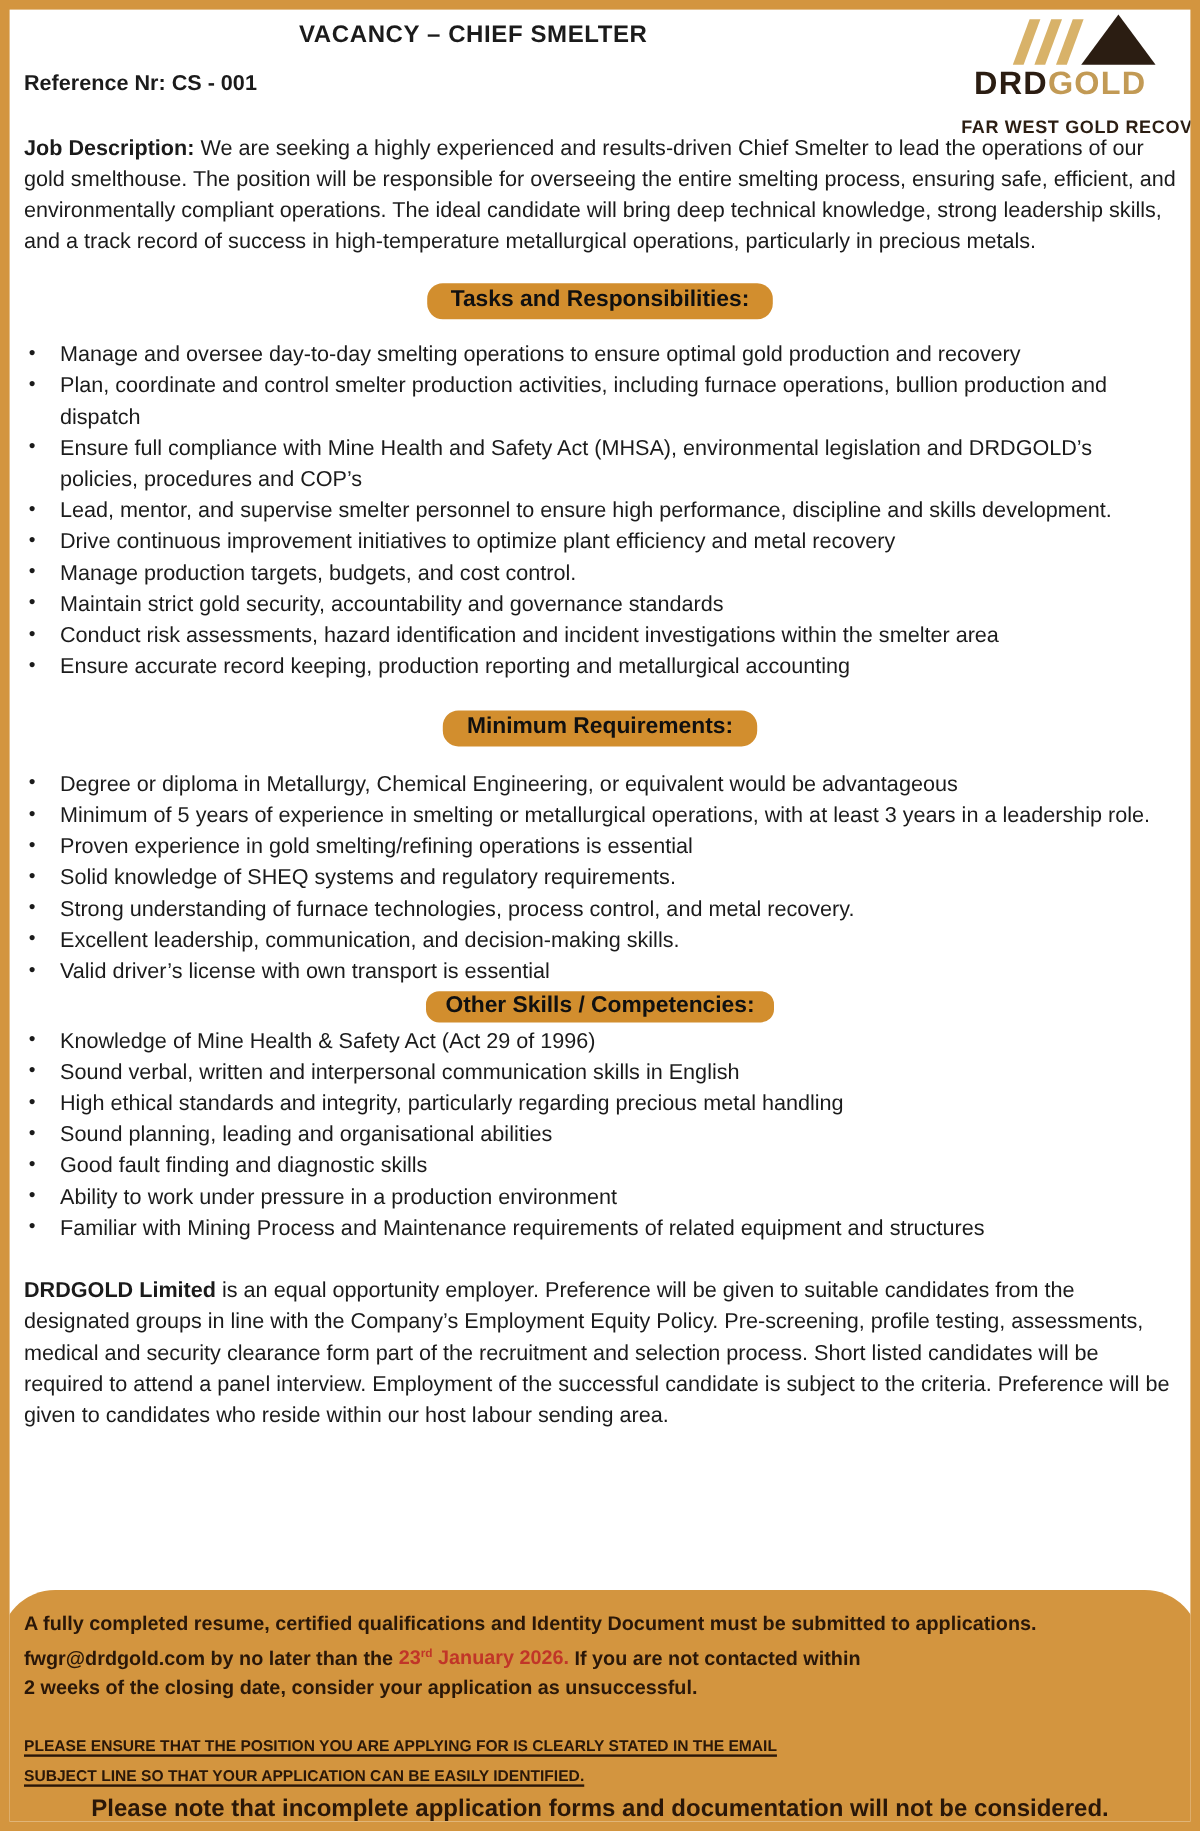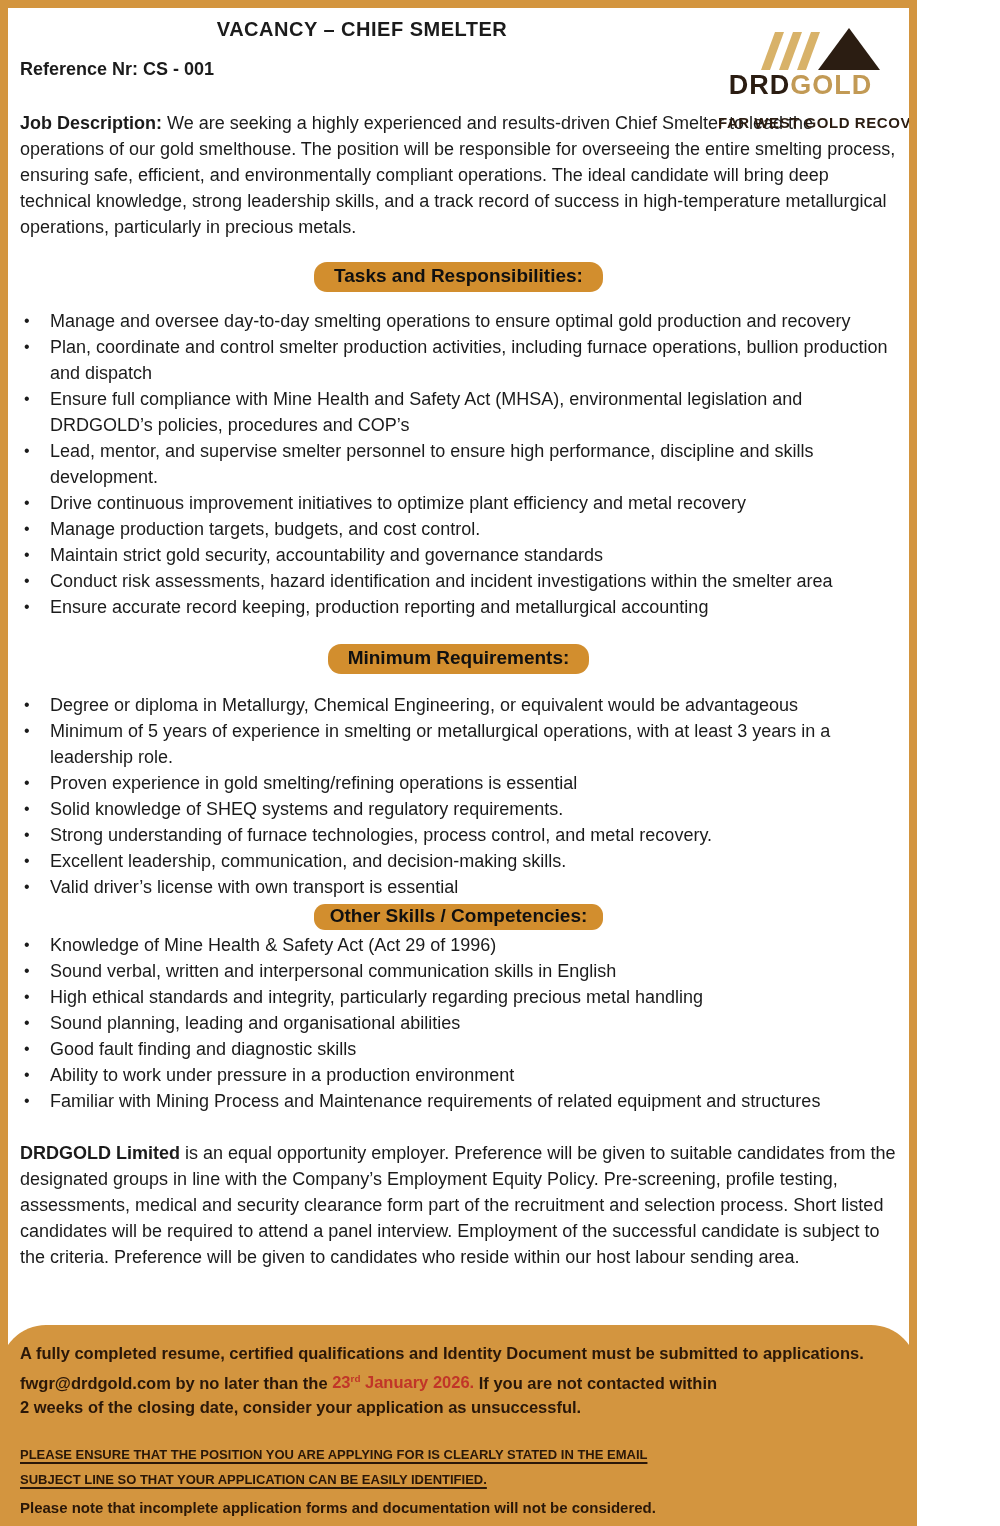--- a/index.html
+++ b/index.html
@@ -9,35 +9,35 @@
     --ink:#1b1b1b;
     --footer-ink:#2A1708;
     --logo-gold:#D8B269;
     --logo-dark:#2B1D12;
     --logo-gold-text:#C29A55;
   }
   *{box-sizing:border-box;margin:0;padding:0;}
   html,body{background:#fff;}
   body{font-family:"Liberation Sans",sans-serif;color:var(--ink);}
   .page{
-    width:917px;height:1526px;
+    width:1000px;height:1526px;
     border:8px solid var(--accent);
     background:#fff;
     display:flex;flex-direction:column;
     overflow:hidden;
     position:relative;
   }
   
   .header{position:relative;min-height:94px;padding:6px 12px 0;}
   .doc-title{
     font-size:20px;font-weight:bold;letter-spacing:.5px;
     width:78%;text-align:center;margin-top:4px;
   }
   .reference{font-size:18px;font-weight:bold;margin-top:18px;}
-  .logo{position:absolute;top:16px;right:26px;width:165px;text-align:center;}
+  .logo{position:absolute;top:0;right:26px;width:165px;text-align:center;}
   .logo-marks{display:block;margin:2px 0 0 auto;width:128px;height:46px;}
   .logo-name{font-size:27px;font-weight:bold;letter-spacing:1px;line-height:26px;font-family:"Liberation Sans",sans-serif;}
   .logo-name .drd{color:var(--logo-dark);}
   .logo-name .gold{color:var(--logo-gold-text);}
   .logo-tagline{font-size:15px;font-weight:bold;color:var(--logo-dark);letter-spacing:.55px;margin-top:16px;white-space:nowrap;}
   
   .jobdesc{font-size:18px;line-height:26px;margin:8px 12px 0;}
   .lead-label{font-weight:bold;margin-right:5px;}
   .pill-row{text-align:center;margin:22px 0 16px;}
   .pill{
@@ -66,21 +66,21 @@
     border-radius:46px 46px 0 0;
     padding:16px 20px 6px;
     color:var(--footer-ink);
     font-weight:bold;
   }
   .apply-lines{font-size:16.5px;line-height:25px;}
   .date-red{color:var(--date-red);}
   .date-red sup{font-size:.6em;vertical-align:super;}
   .apply-notice{font-size:13px;line-height:25px;margin-top:22px;}
   .apply-notice .uline{text-decoration:underline;text-decoration-thickness:2px;text-underline-offset:3px;}
-  .apply-note{font-size:15px;line-height:25px;margin-top:3px;}
+  .apply-note{font-size:20px;line-height:25px;text-align:center;margin-top:3px;}
 </style>
 </head>
 <body>
 
 <div class="page">
 
   <header class="header">
     <h1 class="doc-title">VACANCY – CHIEF SMELTER</h1>
     <div class="reference">Reference Nr: CS - 001</div>
 

